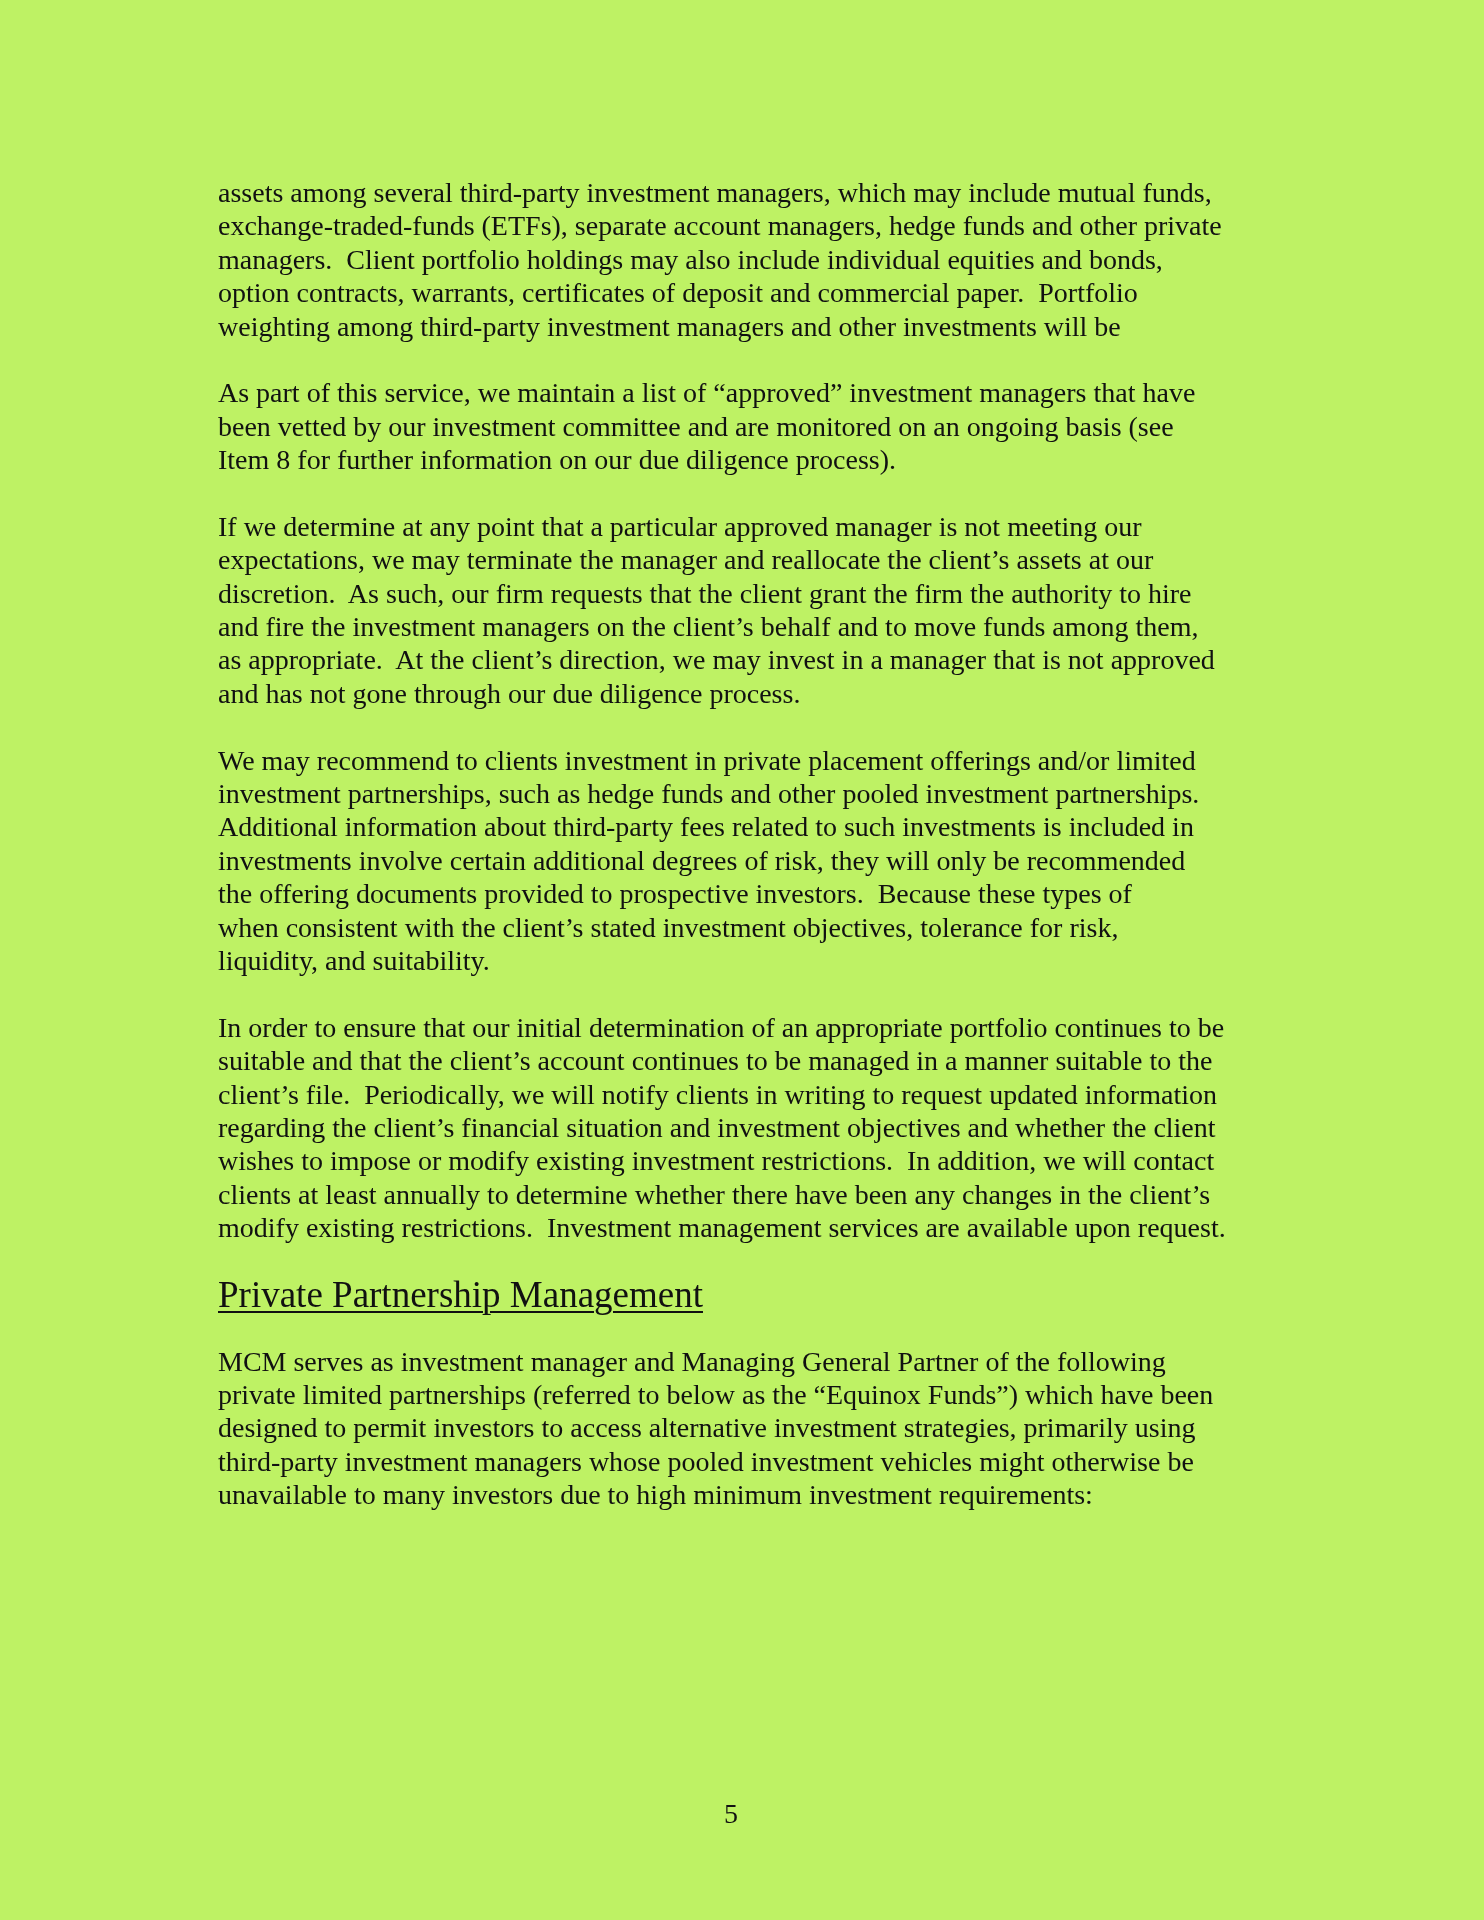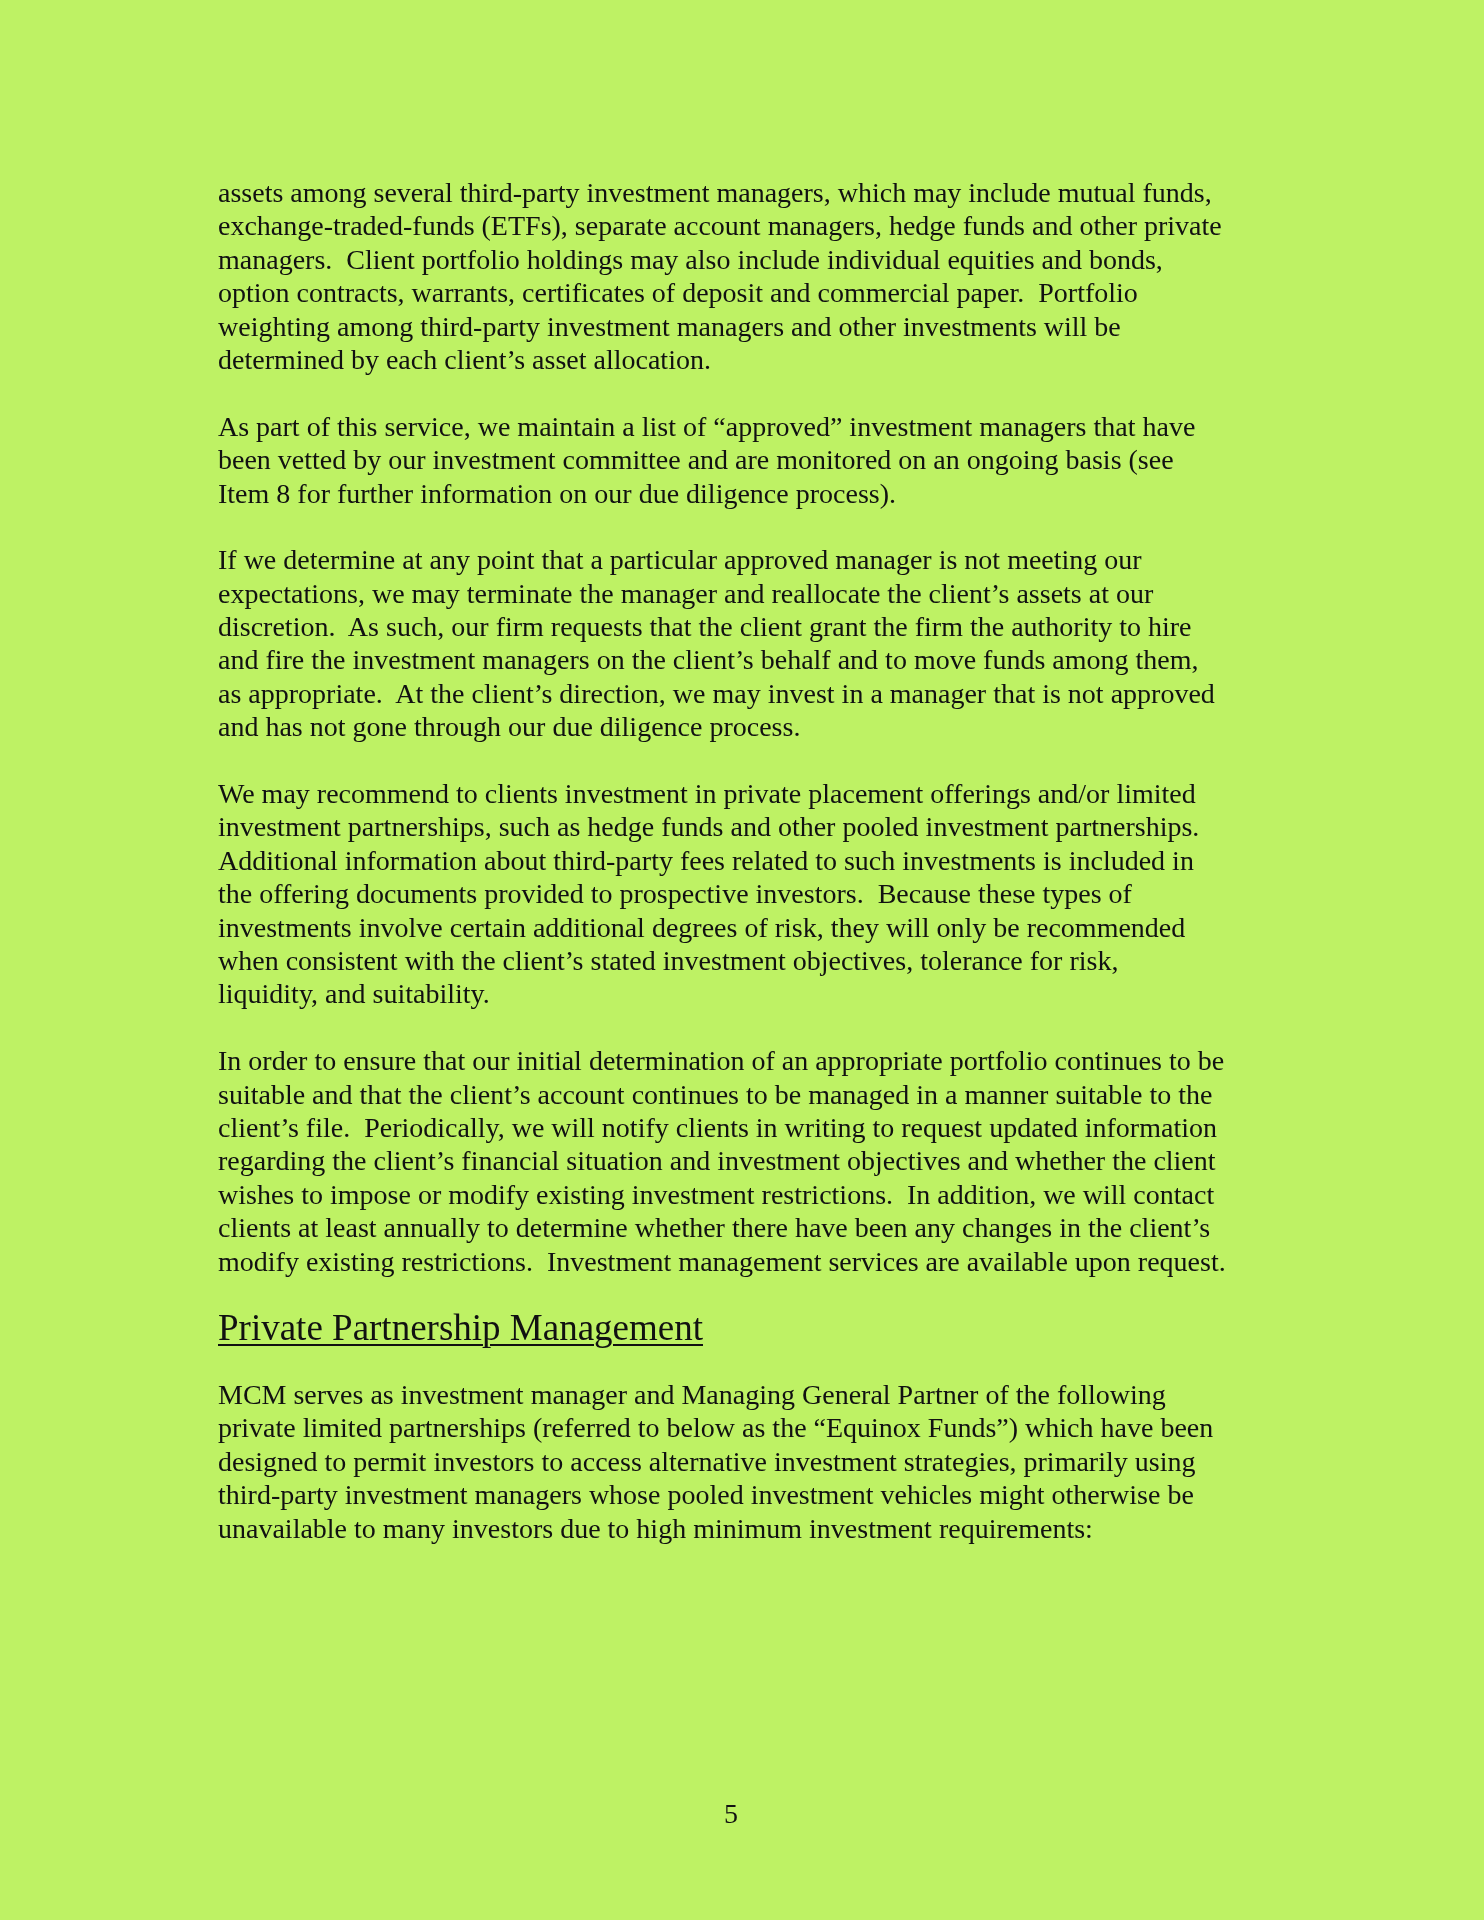--- a/index.html
+++ b/index.html
@@ -64,21 +64,20 @@
 
 <div class="page">
   <div class="body-text">
 
     <p class="para">
       <span class="line">assets among several third-party investment managers, which may include mutual funds,</span>
       <span class="line">exchange-traded-funds (ETFs), separate account managers, hedge funds and other private</span>
       <span class="line">managers.  Client portfolio holdings may also include individual equities and bonds,</span>
       <span class="line">option contracts, warrants, certificates of deposit and commercial paper.  Portfolio</span>
       <span class="line">weighting among third-party investment managers and other investments will be</span>
-      <span class="line">determined by each client’s asset allocation.</span>
     </p>
 
     <p class="para">
       <span class="line">As part of this service, we maintain a list of “approved” investment managers that have</span>
       <span class="line">been vetted by our investment committee and are monitored on an ongoing basis (see</span>
       <span class="line">Item 8 for further information on our due diligence process).</span>
     </p>
 
     <p class="para">
       <span class="line">If we determine at any point that a particular approved manager is not meeting our</span>
@@ -86,22 +85,22 @@
       <span class="line">discretion.  As such, our firm requests that the client grant the firm the authority to hire</span>
       <span class="line">and fire the investment managers on the client’s behalf and to move funds among them,</span>
       <span class="line">as appropriate.  At the client’s direction, we may invest in a manager that is not approved</span>
       <span class="line">and has not gone through our due diligence process.</span>
     </p>
 
     <p class="para">
       <span class="line">We may recommend to clients investment in private placement offerings and/or limited</span>
       <span class="line">investment partnerships, such as hedge funds and other pooled investment partnerships.</span>
       <span class="line">Additional information about third-party fees related to such investments is included in</span>
+      <span class="line">investments involve certain additional degrees of risk, they will only be recommended</span>
       <span class="line">the offering documents provided to prospective investors.  Because these types of</span>
-      <span class="line">investments involve certain additional degrees of risk, they will only be recommended</span>
       <span class="line">when consistent with the client’s stated investment objectives, tolerance for risk,</span>
       <span class="line">liquidity, and suitability.</span>
     </p>
 
     <p class="para">
       <span class="line">In order to ensure that our initial determination of an appropriate portfolio continues to be</span>
       <span class="line">suitable and that the client’s account continues to be managed in a manner suitable to the</span>
       <span class="line">client’s file.  Periodically, we will notify clients in writing to request updated information</span>
       <span class="line">regarding the client’s financial situation and investment objectives and whether the client</span>
       <span class="line">wishes to impose or modify existing investment restrictions.  In addition, we will contact</span>

